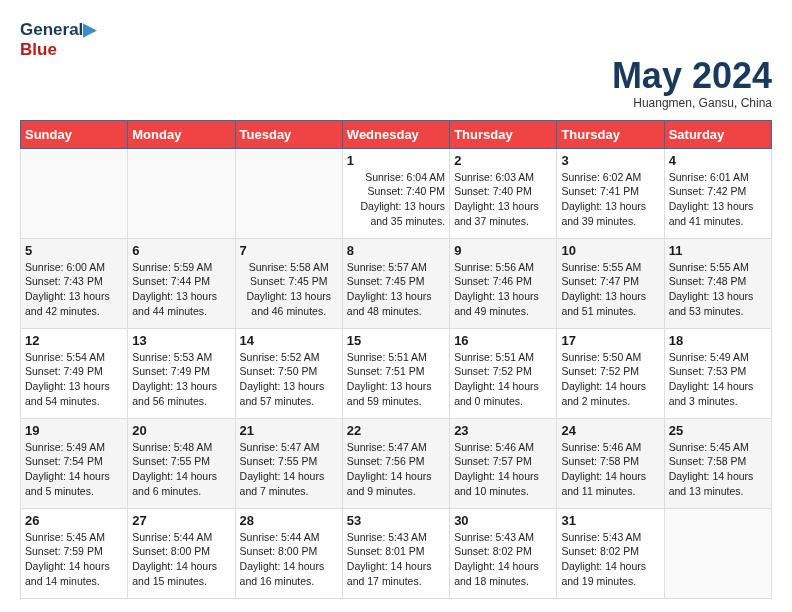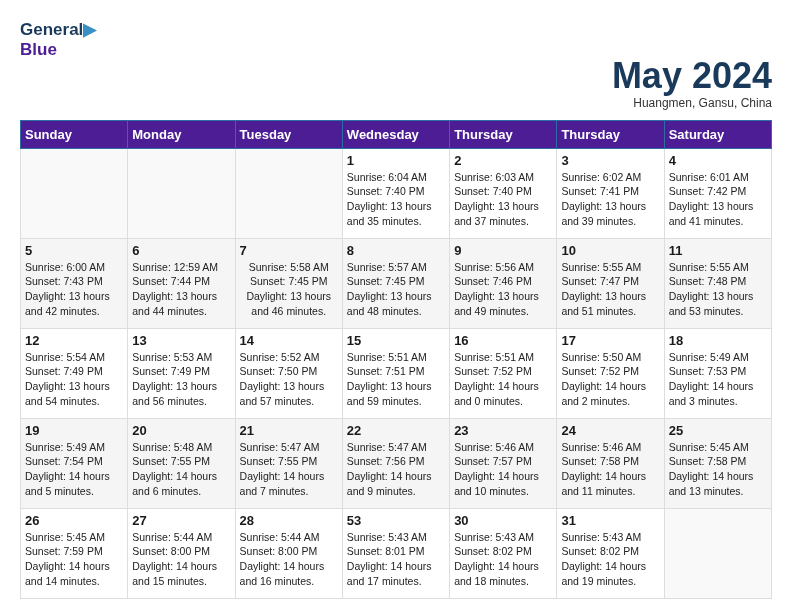--- a/index.html
+++ b/index.html
@@ -38,21 +38,21 @@
     .cal-subtitle {
       font-size: 12px;
       color: #333;
     }
     table {
       width: 100%;
       border-collapse: collapse;
       font-size: 11px;
     }
     thead tr {
-      background: #4c1d95;
+      background: #ef4444;
       color: #fff;
     }
     thead th {
       padding: 6px 4px;
       text-align: left;
       font-size: 13px;
       font-weight: bold;
       border: 1px solid #2e6da4;
     }
     tbody tr {
@@ -88,21 +88,21 @@
     }
   </style>
 </head>
 <body>
 
 <div class="header">
   <div class="logo">
     <div class="logo-row">
       <div>
         <div style="font-size:17px;font-weight:bold;color:#1a3a5c;line-height:1.15;">General<span style="color:#3a8fc4;">▶</span></div>
-        <div style="font-size:17px;font-weight:bold;color:#4c1d95;line-height:1.15;">Blue</div>
+        <div style="font-size:17px;font-weight:bold;color:#b91c1c;line-height:1.15;">Blue</div>
       </div>
     </div>
   </div>
   <div class="title-block">
     <div class="cal-title">May 2024</div>
     <div class="cal-subtitle">Huangmen, Gansu, China</div>
   </div>
 </div>
 
 <table>
@@ -117,21 +117,21 @@
         <th>Saturday</th>
       </tr>
   </thead>
   <tbody id="cal-body">
   <tr>
         <td class="empty-cell"></td>
         <td class="empty-cell"></td>
         <td class="empty-cell"></td>
         <td>
           <span class="day-num">1</span>
-          <div class="day-info" style="white-space: pre-line;">Sunrise: 6:04 AM
+          <div class="day-info" style="white-space: pre-line; text-align: right;">Sunrise: 6:04 AM
 Sunset: 7:40 PM
 Daylight: 13 hours
 and 35 minutes.</div>
         </td>
         <td>
           <span class="day-num">2</span>
           <div class="day-info" style="white-space: pre-line;">Sunrise: 6:03 AM
 Sunset: 7:40 PM
 Daylight: 13 hours
 and 37 minutes.</div>
@@ -154,21 +154,21 @@
       <tr>
         <td>
           <span class="day-num">5</span>
           <div class="day-info" style="white-space: pre-line;">Sunrise: 6:00 AM
 Sunset: 7:43 PM
 Daylight: 13 hours
 and 42 minutes.</div>
         </td>
         <td>
           <span class="day-num">6</span>
-          <div class="day-info" style="white-space: pre-line;">Sunrise: 12:59 AM
+          <div class="day-info" style="white-space: pre-line;">Sunrise: 5:59 AM
 Sunset: 7:44 PM
 Daylight: 13 hours
 and 44 minutes.</div>
         </td>
         <td>
           <span class="day-num">7</span>
           <div class="day-info" style="white-space: pre-line; text-align: center;">Sunrise: 5:58 AM
 Sunset: 7:45 PM
 Daylight: 13 hours
 and 46 minutes.</div>

